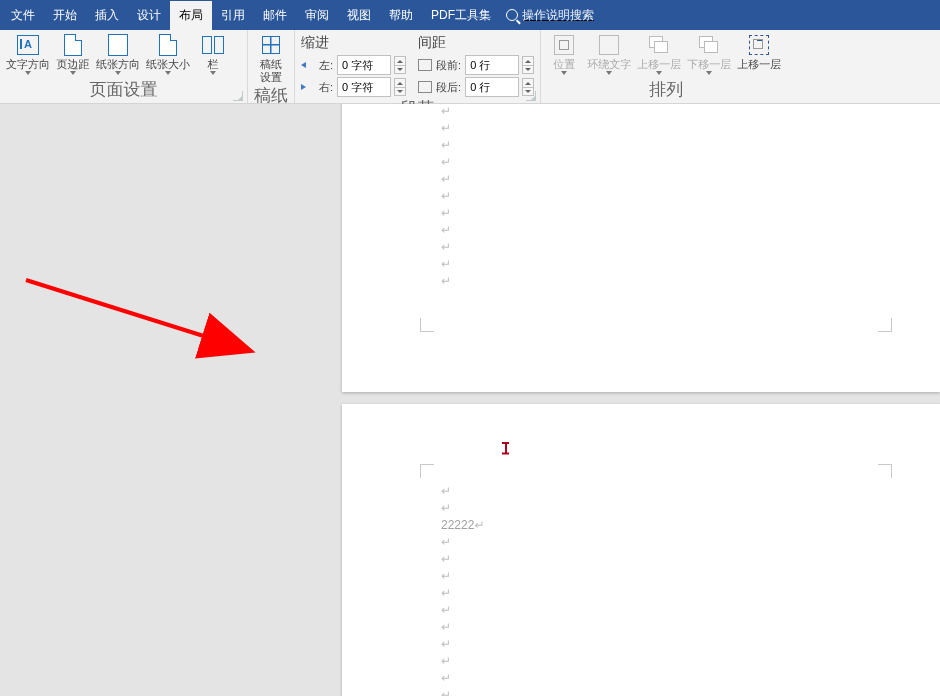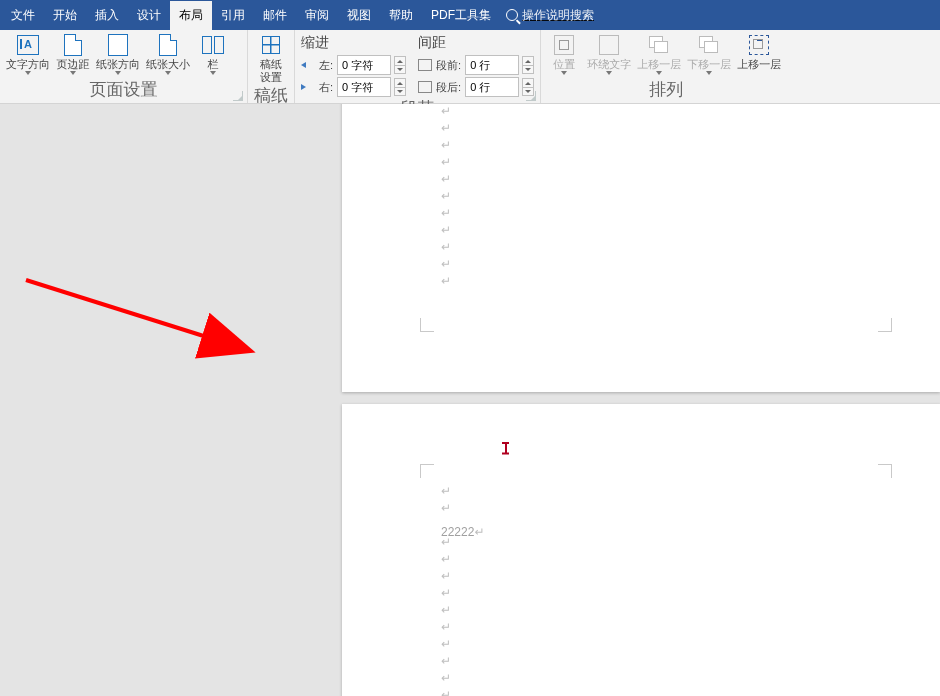--- a/index.html
+++ b/index.html
@@ -90,21 +90,21 @@
   
   .docwrap { position: relative; height: calc(696px - 30px - 74px); background: #e4e4e4; overflow: hidden; }
   .page { position: absolute; width: 598px; background: #fff; box-shadow: 0 1px 3px rgba(0,0,0,.25); }
   .page1 { left: 342px; top: -84px; height: 372px; }
   .page2 { left: 342px; top: 300px; height: 700px; }
   .margin-mark { position:absolute; width:14px; height:14px; border:1px solid #c9c9c9; }
   .mm-tl { border-right:none; border-bottom:none; }
   .mm-tr { border-left:none; border-bottom:none; }
   .mm-bl { border-right:none; border-top:none; }
   .mm-br { border-left:none; border-top:none; }
-  .para { position:absolute; left:99px; color:#a0a0a0; font-size:12px;margin-top:7px; }
+  .para { position:absolute; left:99px; color:#a0a0a0; font-size:12px; }
   .pm { color:#bfbfbf; font-size:12px; }
 
   .arrow-svg { position:absolute; left:24px; top:170px; pointer-events:none; }
 
   .cursor-i { position:absolute; width:7px; height:12px; }
   .cursor-i::before, .cursor-i::after { content:""; position:absolute; background:#b00020; }
   .cursor-i::before { left:3px; top:0; width:1.5px; height:12px; }
   .cursor-i::after { left:0; top:0; width:7px; height:1.5px; box-shadow:0 10.5px 0 #b00020; }
 </style>
 </head>

